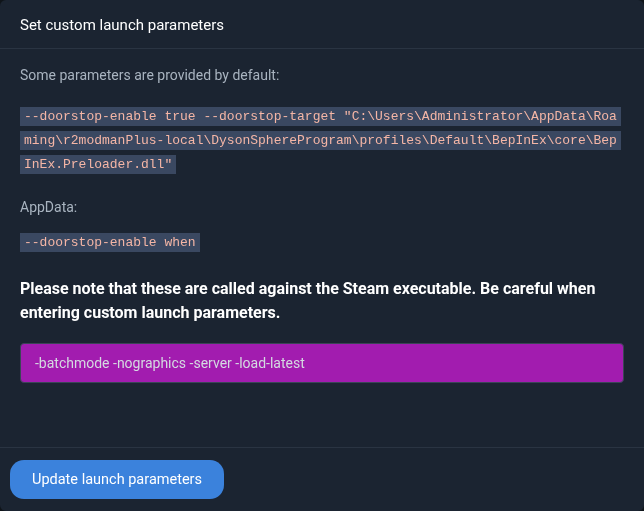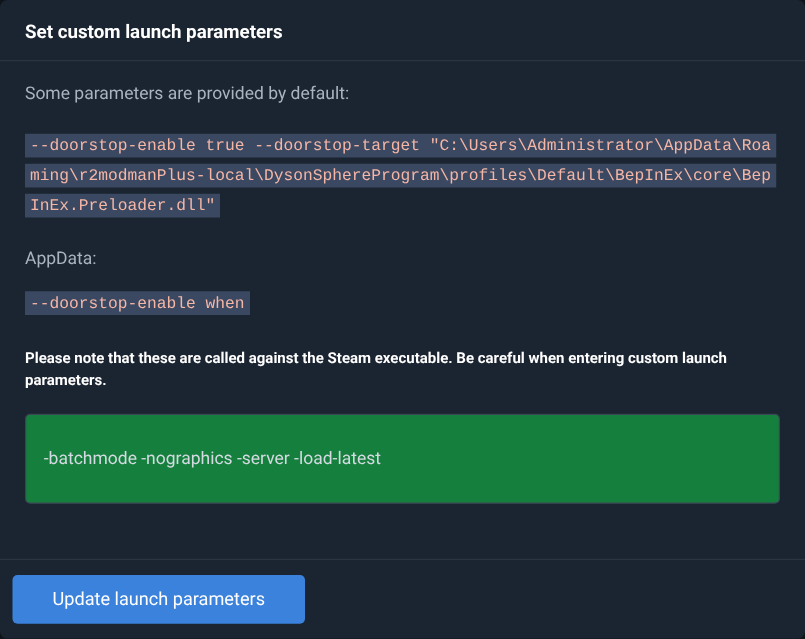--- a/index.html
+++ b/index.html
@@ -23,21 +23,21 @@
       display: flex;
       flex-direction: column;
     }
     .modal-header {
       padding: 16px 20px 14px 20px;
       border-bottom: 1px solid #2a3442;
     }
     .modal-header h1 {
       color: #ffffff;
       font-size: 15px;
-      font-weight: 700;
+      font-weight: 400;
     }
     .modal-body {
       padding: 18px 20px 14px 20px;
       flex: 1;
       overflow-y: auto;
     }
     .intro-text {
       color: #a9b4c0;
       font-size: 14px;
       margin-bottom: 22px;
@@ -58,48 +58,48 @@
       word-break: break-all;
       box-decoration-break: clone;
       -webkit-box-decoration-break: clone;
     }
     .code-wrap {
       margin-bottom: 22px;
       margin-top: 16px;
     }
     .note {
       color: #ffffff;
-      font-size: 12px;
+      font-size: 16px;
       font-weight: 700;
       line-height: 1.5;
       margin-top: 6px;
       margin-bottom: 18px;
     }
     .input-field {
       width: 100%;
-      background: #15803d;
+      background: #a21caf;
       border: 1px solid #3a4556;
       border-radius: 4px;
       color: #d4dae1;
       font-size: 14px;
-      padding: 27px 14px;
+      padding: 11px 14px;
       outline: none;
       font-family: inherit;
     }
     .modal-footer {
       padding: 12px 10px 12px 10px;
       border-top: 1px solid #2a3442;
     }
     .btn-primary {
       background: #3b82dc;
       color: #ffffff;
       border: none;
-      border-radius: 4px;
+      border-radius: 14px;
       font-size: 14.5px;
-      padding: 11px 32px;
+      padding: 11px 22px;
       cursor: pointer;
       font-family: inherit;
     }
   </style>
 </head>
 <body>
 
 <div class="modal">
   <div class="modal-header">
     <h1>Set custom launch parameters</h1>

